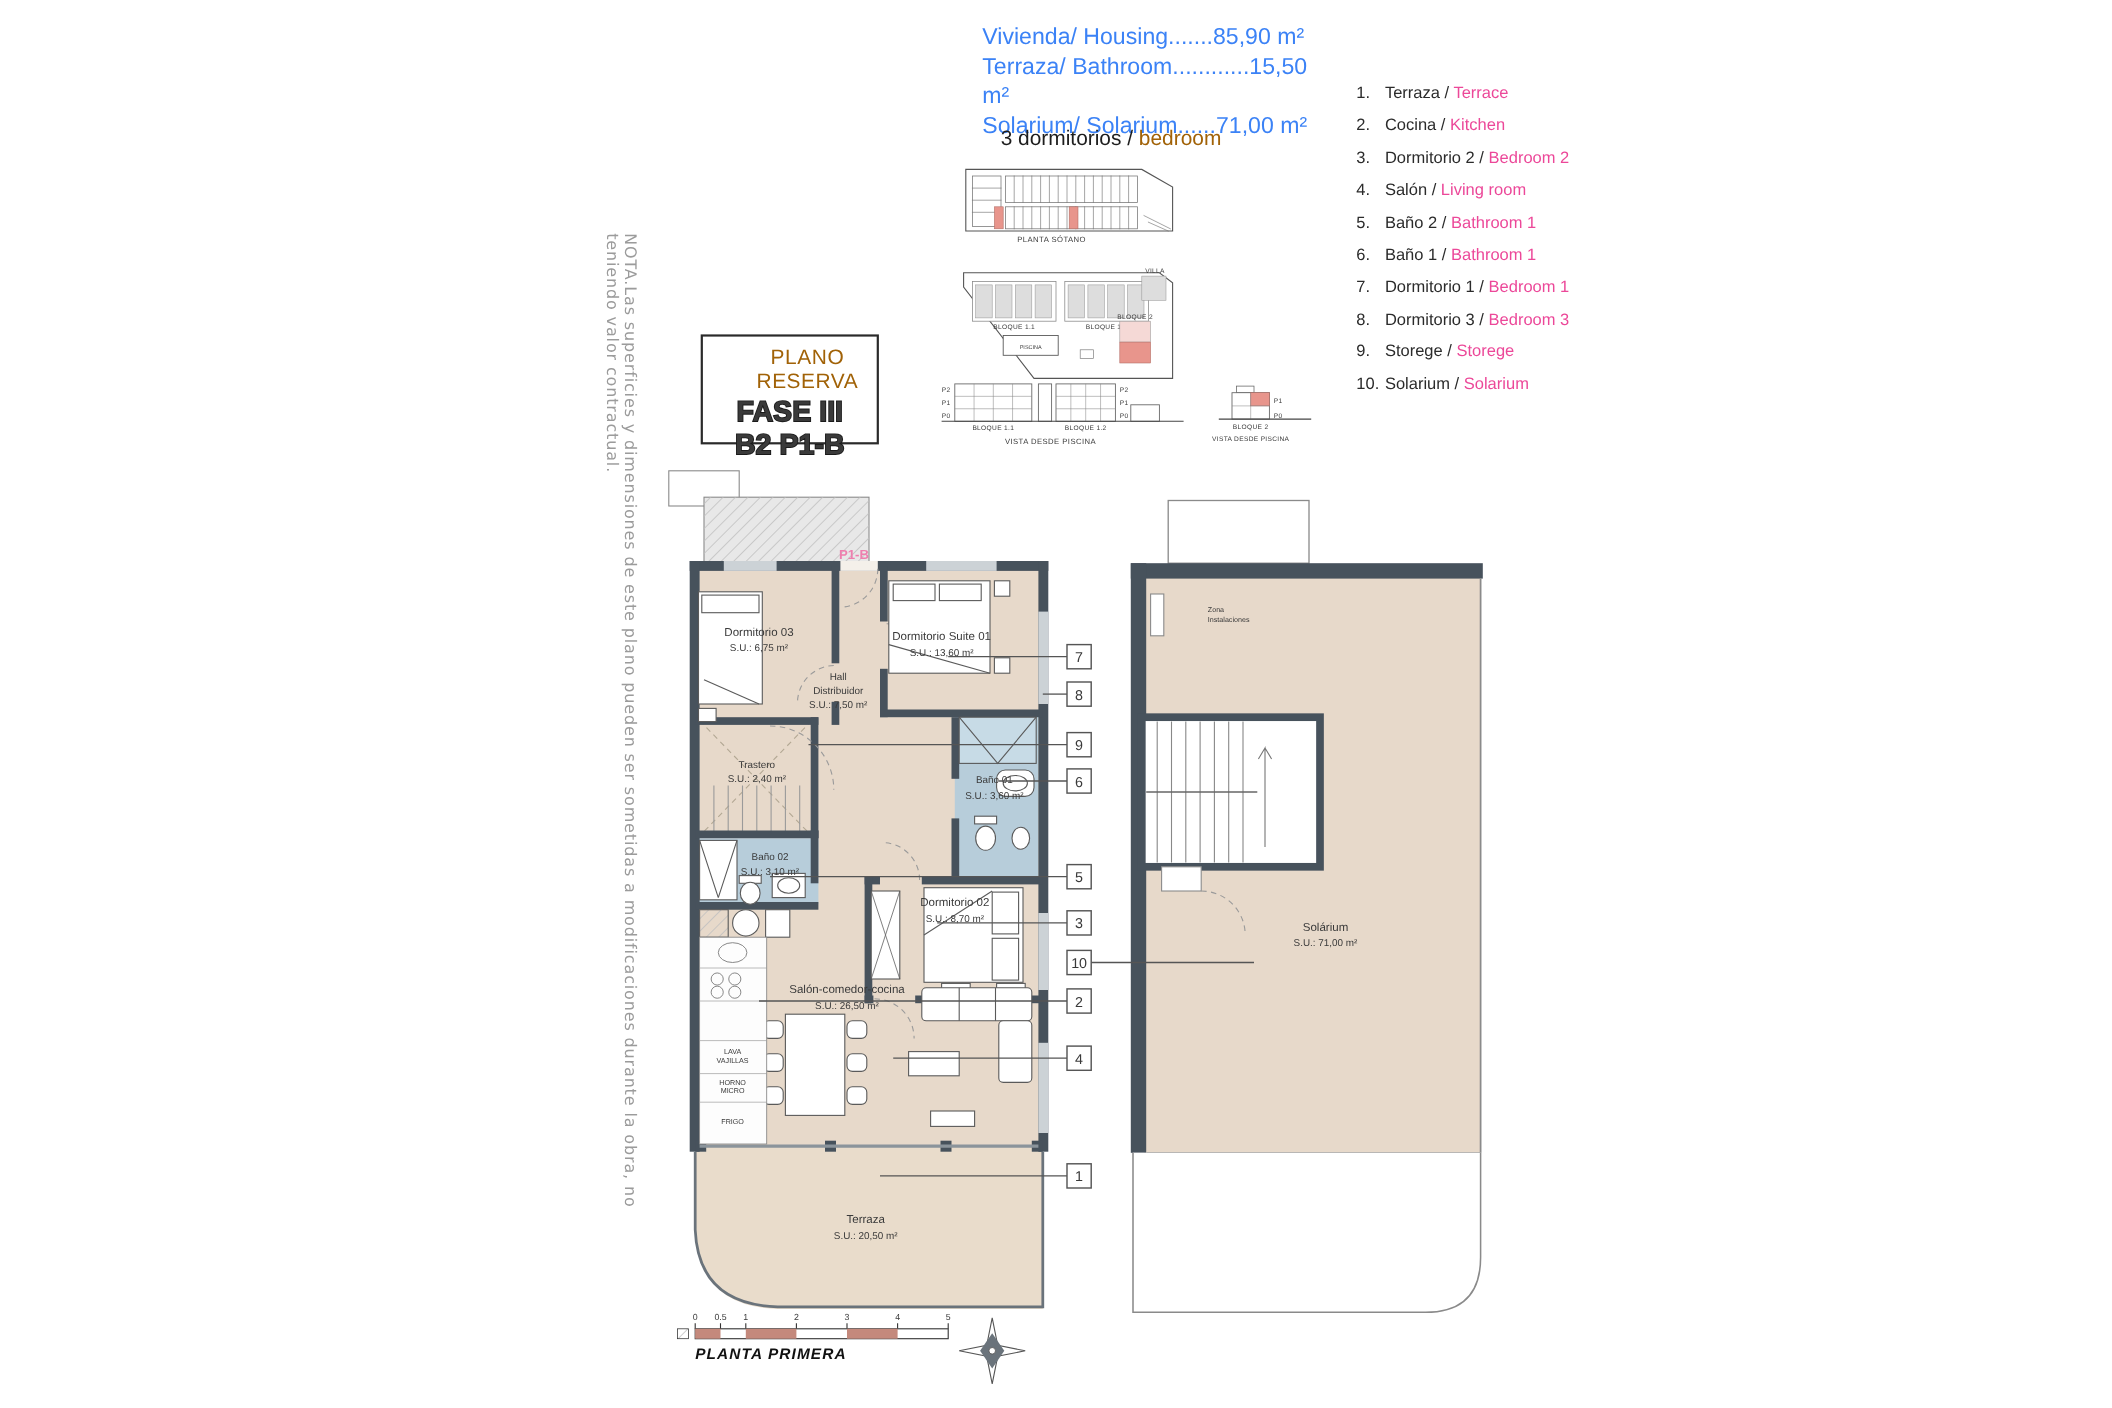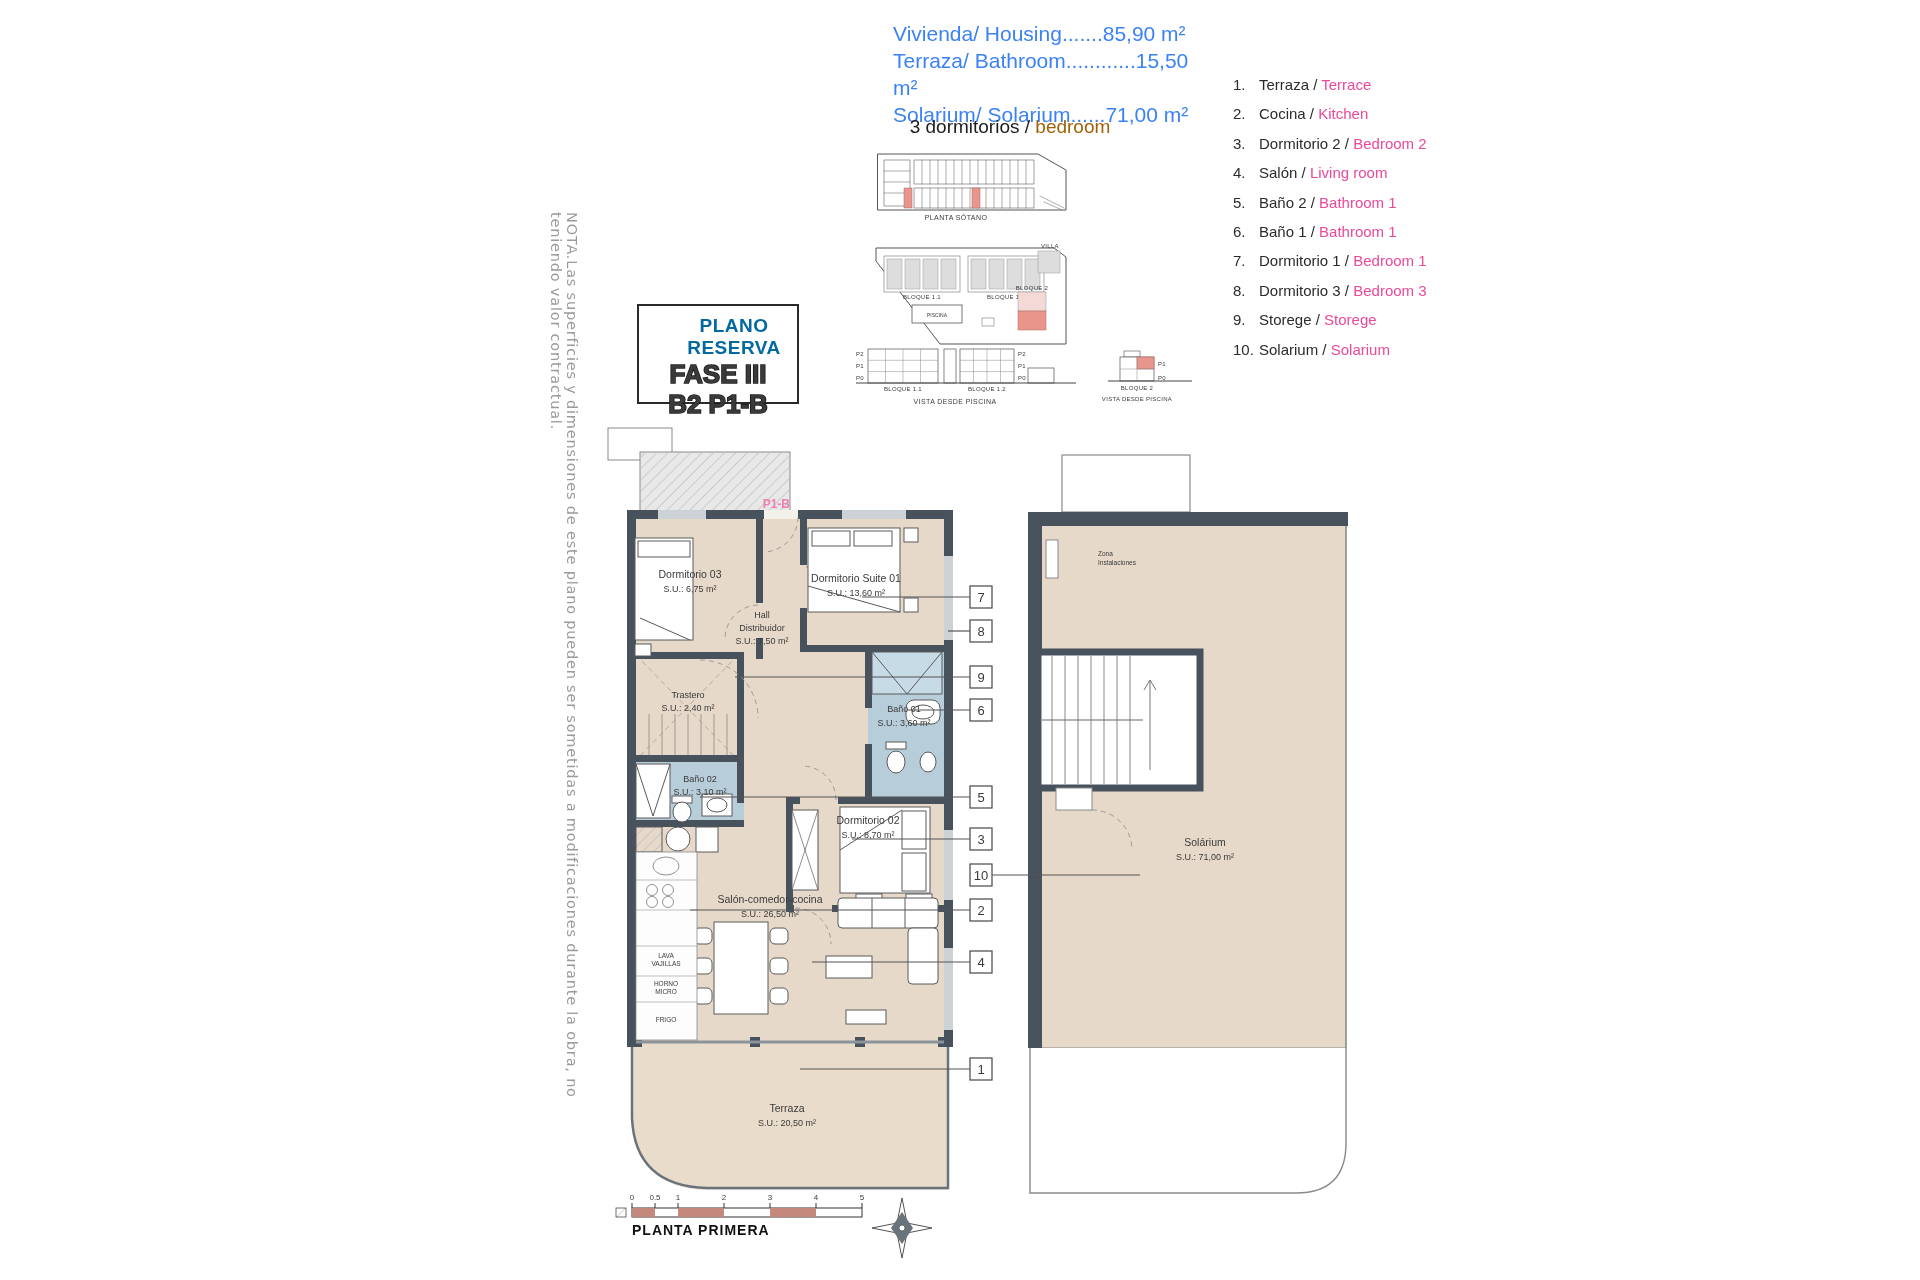--- a/index.html
+++ b/index.html
@@ -16,23 +16,23 @@
     font-size:19px;color:#1d1d1d;}
   .bedrooms .en{color:#a16207;}
   
   .legend{position:absolute;left:1233px;top:76px;width:230px;font-size:15px;color:#2b2b2b;}
   .legend-item{height:29.4px;display:flex;}
   .legend-item .num{width:26px;}
   .legend-item .en{color:#ec4899;}
   
   .title-block{position:absolute;left:637px;top:304px;width:158px;height:96px;
     border:2px solid #2a2a2a;text-align:center;background:#fff;}
-  .title-block .l1{font-size:19px;letter-spacing:.5px;color:#0369a1;margin-top:9px;font-weight:700;margin-left:32px;}
+  .title-block .l1{font-size:19px;letter-spacing:.5px;color:#a16207;margin-top:9px;font-weight:400;margin-left:32px;}
   .planta-primera{position:absolute;left:632px;top:1222px;font-size:14px;font-weight:bold;
-    letter-spacing:1px;color:#111;}
+    letter-spacing:1px;color:#111;font-style:italic;}
   svg{position:absolute;left:0;top:0;}
   svg text{fill:#3a3a3a;}
   .roomlbl{font-size:10.5px;}
   .roomlbl-s{font-size:9px;}
   .tinylbl{font-size:6.5px;}
   .cap{font-size:7px;letter-spacing:.4px;}
   .cap2{font-size:6px;letter-spacing:.3px;}
   .callout-num{font-size:13px;fill:#222;}
   .pinktag{font-size:12px;font-weight:bold;fill:#ee7fae;}
   .scalenum{font-size:8px;fill:#333;}

